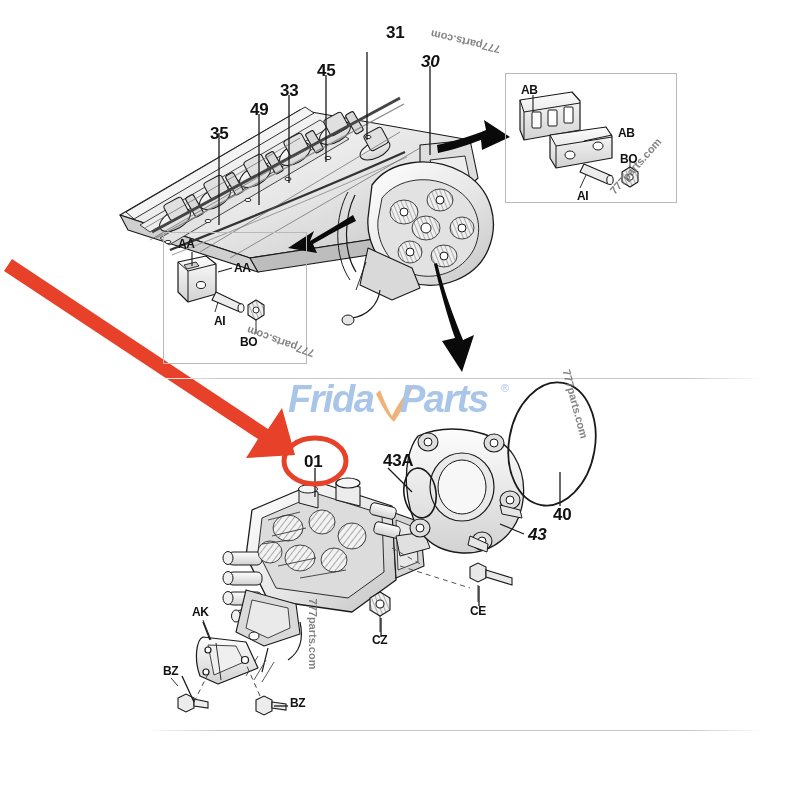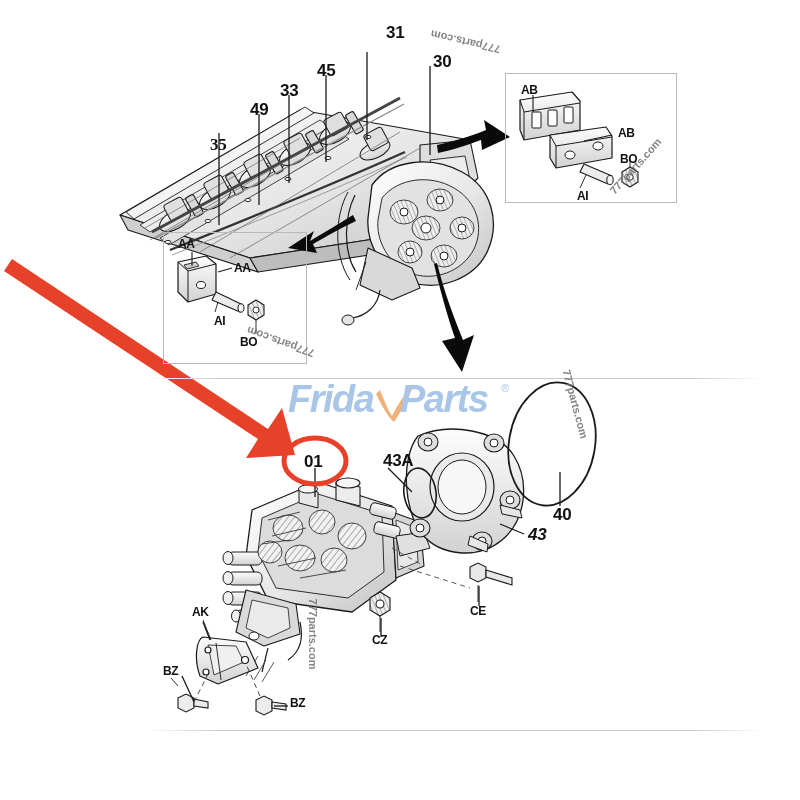--- a/index.html
+++ b/index.html
@@ -435,26 +435,26 @@
     <text class="fp-text" x="112" y="34">Parts</text>
     <text class="fp-reg" x="213" y="14">®</text>
   </svg>
 
   <div class="wm-777" style="left:430px; top:36px; transform:rotate(193deg);">777parts.com</div>
   <div class="wm-777" style="left:245px; top:336px; transform:rotate(200deg);">777parts.com</div>
   <div class="wm-777" style="left:600px; top:160px; transform:rotate(-48deg);">777parts.com</div>
   <div class="wm-777" style="left:540px; top:398px; transform:rotate(75deg);">777parts.com</div>
   <div class="wm-777" style="left:278px; top:628px; transform:rotate(90deg);">777parts.com</div>
 
-  <div class="callout-label num-label" style="left:210px; top:136px;font-family:Liberation Serif, serif;">35</div>
+  <div class="callout-label num-label" style="left:210px; top:125px;">35</div>
   <div class="callout-label num-label" style="left:250px; top:101px;">49</div>
   <div class="callout-label num-label" style="left:280px; top:82px;">33</div>
   <div class="callout-label num-label" style="left:317px; top:62px;">45</div>
   <div class="callout-label num-label" style="left:358px; top:24px;margin-left:28px;">31</div>
-  <div class="callout-label num-label" style="left:433px; top:53px;">30</div>
+  <div class="callout-label num-label" style="left:421px; top:53px;font-style:italic;">30</div>
 
   <div class="callout-label code-label" style="left:521px; top:84px;">AB</div>
   <div class="callout-label code-label" style="left:618px; top:127px;">AB</div>
   <div class="callout-label code-label" style="left:620px; top:153px;">BO</div>
   <div class="callout-label code-label" style="left:577px; top:190px;">AI</div>
 
   <div class="callout-label code-label" style="left:178px; top:238px;">AA</div>
   <div class="callout-label code-label" style="left:234px; top:262px;">AA</div>
   <div class="callout-label code-label" style="left:214px; top:315px;">AI</div>
   <div class="callout-label code-label" style="left:240px; top:336px;">BO</div>

